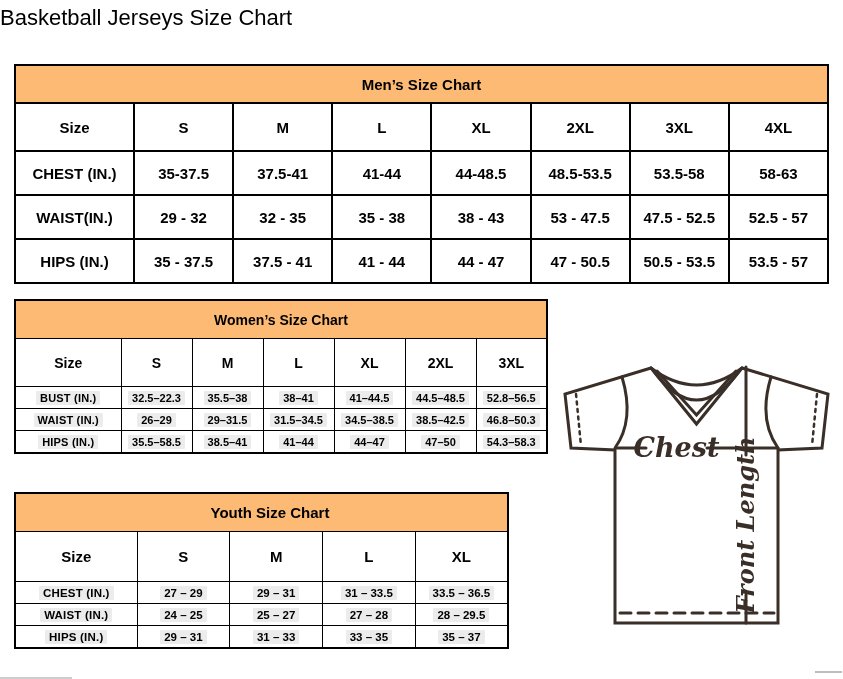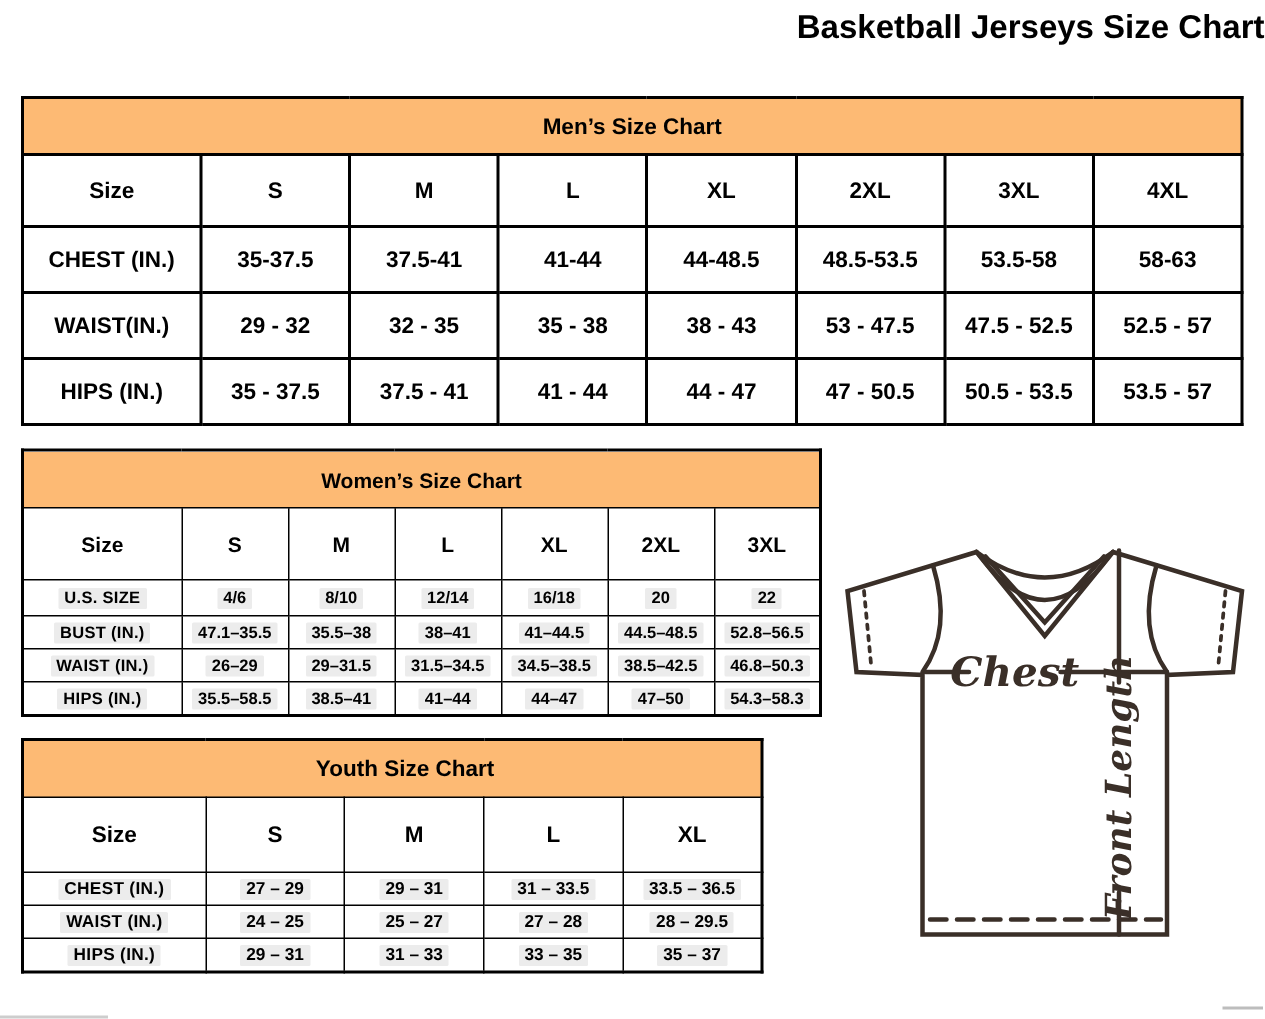--- a/index.html
+++ b/index.html
@@ -2,22 +2,22 @@
 <html><head>
 <meta charset="utf-8">
 <style>
   html,body{margin:0;padding:0;}
   body{
     width:843px;height:679px;position:relative;background:#ffffff;
     font-family:"Liberation Sans", sans-serif;color:#000;
     overflow:hidden;
   }
   .page-title{
-    position:absolute;left:0;top:5px;width:843px;text-align:right;
-    font-size:22px;font-weight:bold;
+    position:absolute;left:0;top:5px;width:843px;text-align:left;
+    font-size:22px;font-weight:normal;
   }
   table{border-collapse:collapse;table-layout:fixed;position:absolute;background:#fff;}
   td,th{border:1px solid #000;text-align:center;font-weight:bold;padding:0;overflow:hidden;}
   .chart-title-cell{background:#fdba74;font-size:16px;}
   
   #mens{left:14px;top:64px;width:815px;border:2px solid #000;}
   #mens td,#mens th{border:2px solid #000;font-size:15px;}
   #mens .chart-title-cell{height:36px;}
   #mens .hdr td{height:46px;}
   #mens .datarow td{height:42px;}
@@ -121,32 +121,23 @@
   </tr>
   <tr class="hdr">
     <td>Size</td>
     <td>S</td>
     <td>M</td>
     <td>L</td>
     <td>XL</td>
     <td>2XL</td>
     <td>3XL</td>
   </tr>
-  <tr class="datarow r-us">
-    <td><span class="hl rowlabel">U.S. SIZE</span></td>
-    <td><span class="hl">4/6</span></td>
-    <td><span class="hl">8/10</span></td>
-    <td><span class="hl">12/14</span></td>
-    <td><span class="hl">16/18</span></td>
-    <td><span class="hl">20</span></td>
-    <td><span class="hl">22</span></td>
-  </tr>
   <tr class="datarow">
     <td><span class="hl rowlabel">BUST (IN.)</span></td>
-    <td><span class="hl">47.1–35.5</span></td>
+    <td><span class="hl">32.5–22.3</span></td>
     <td><span class="hl">35.5–38</span></td>
     <td><span class="hl">38–41</span></td>
     <td><span class="hl">41–44.5</span></td>
     <td><span class="hl">44.5–48.5</span></td>
     <td><span class="hl">52.8–56.5</span></td>
   </tr>
   <tr class="datarow">
     <td><span class="hl rowlabel">WAIST (IN.)</span></td>
     <td><span class="hl">26–29</span></td>
     <td><span class="hl">29–31.5</span></td>

